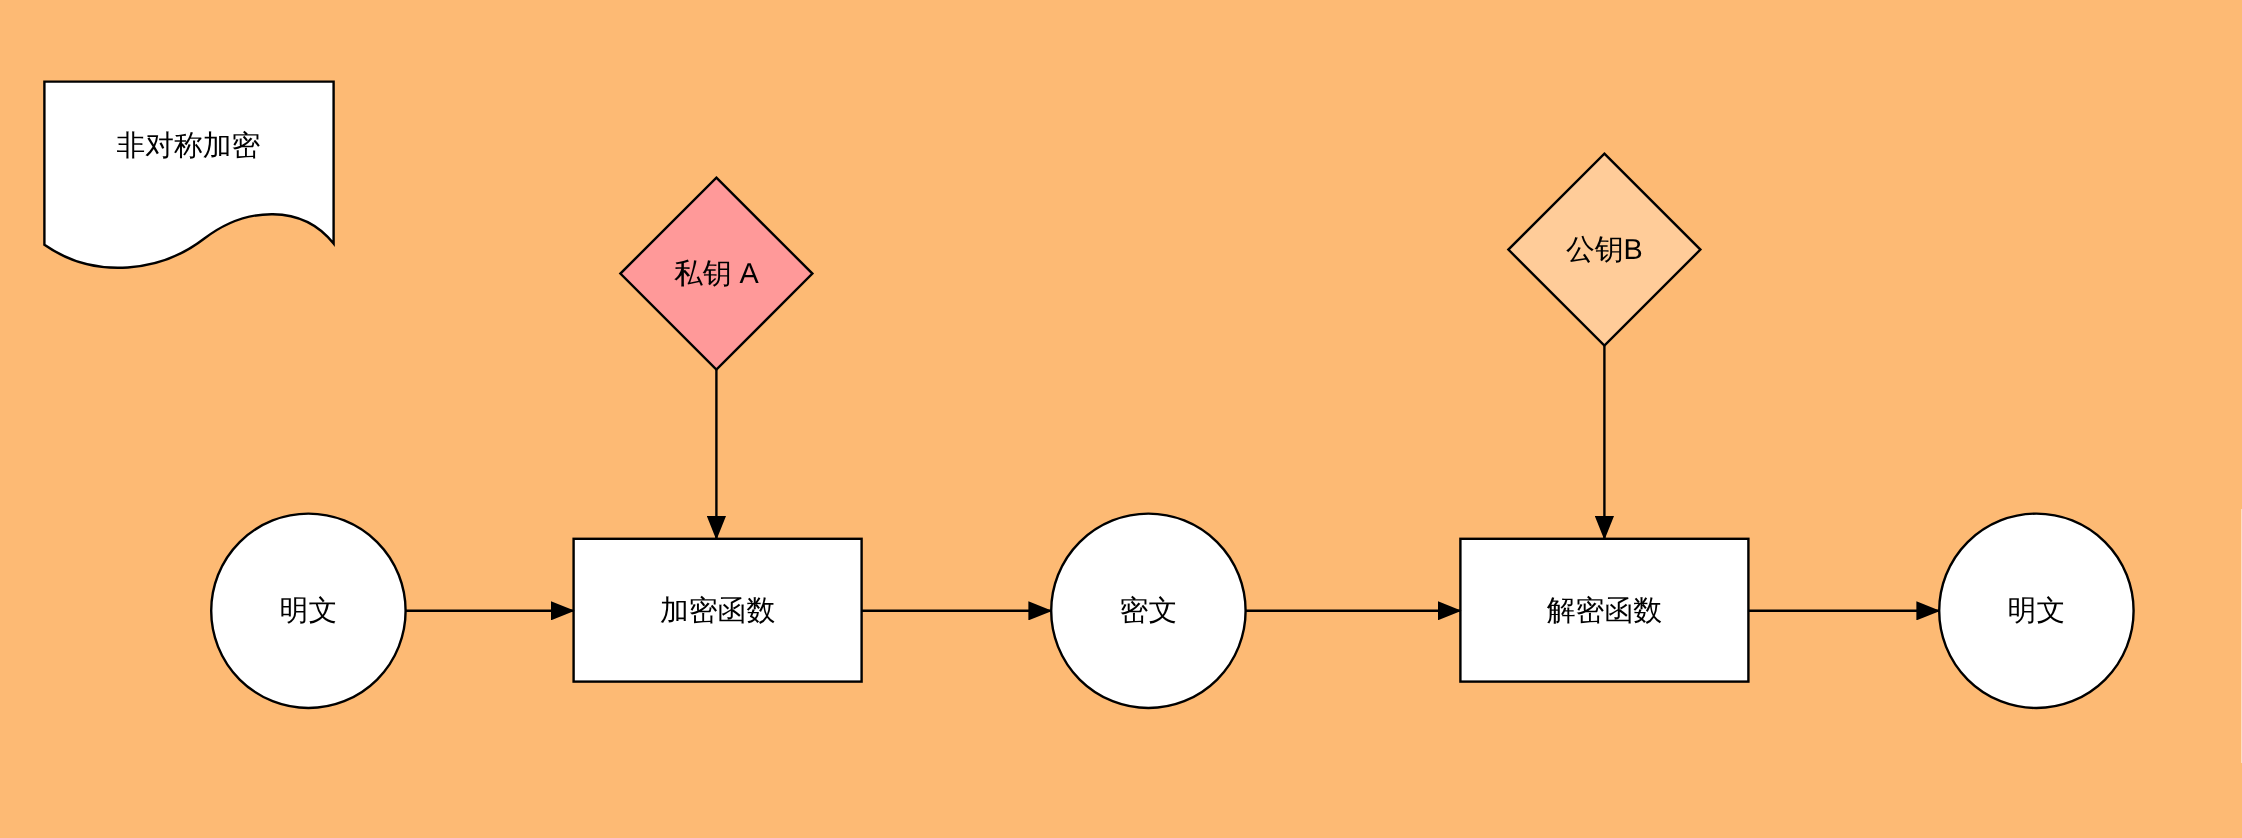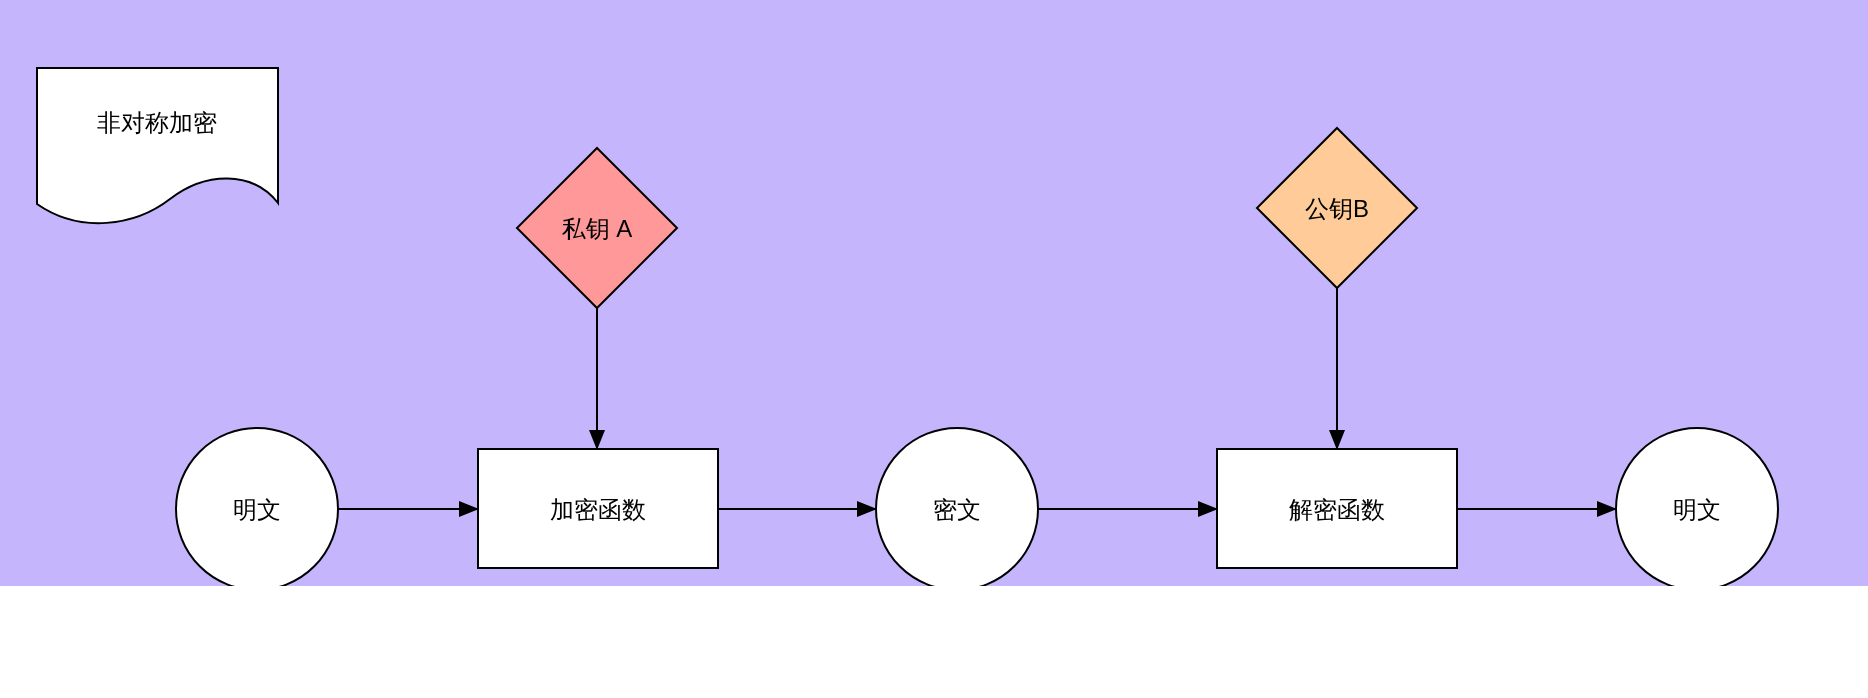--- a/index.html
+++ b/index.html
@@ -3,22 +3,22 @@
 <meta charset="utf-8">
 <style>
   html, body {
     margin: 0;
     padding: 0;
     background: #ffffff;
   }
   .stage {
     position: relative;
     width: 1868px;
-    height: 586px;
-    background: #c4b5fd;
+    height: 698px;
+    background: #fdba74;
     overflow: hidden;
   }
   svg { display: block; }
   .shape {
     fill: #ffffff;
     stroke: #000000;
     stroke-width: 2;
   }
   .diamond {
     stroke: #000000;

